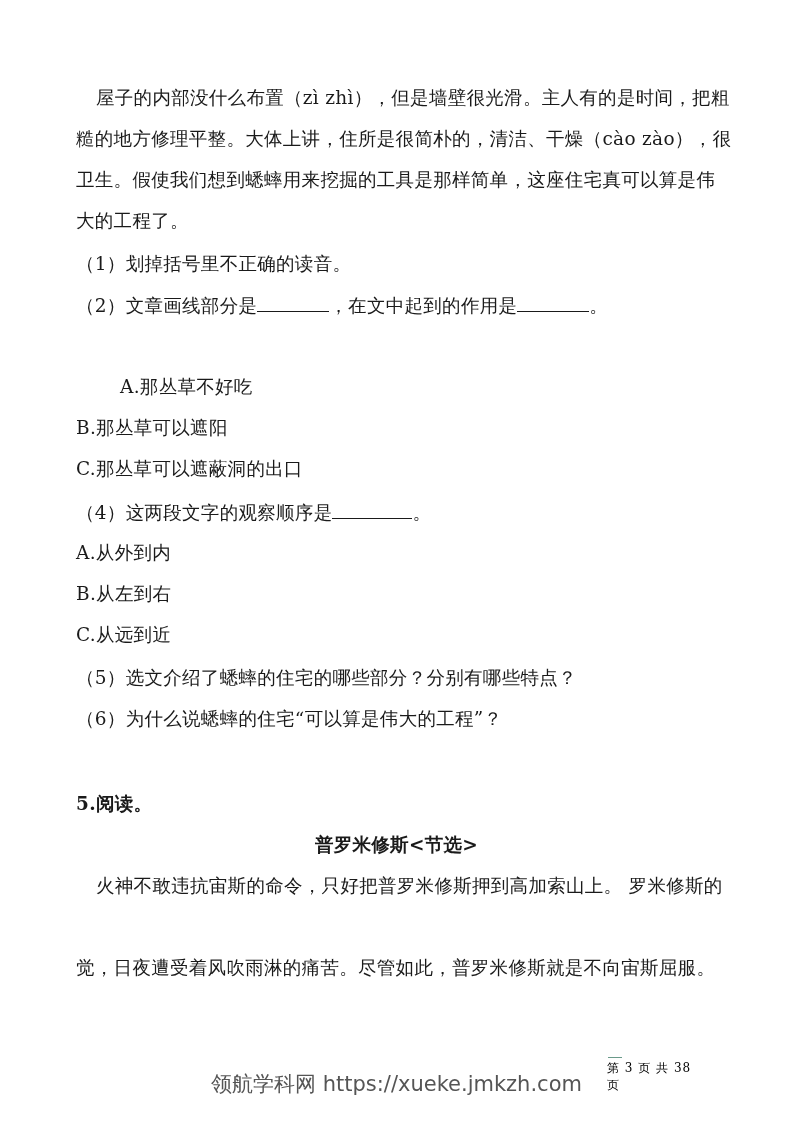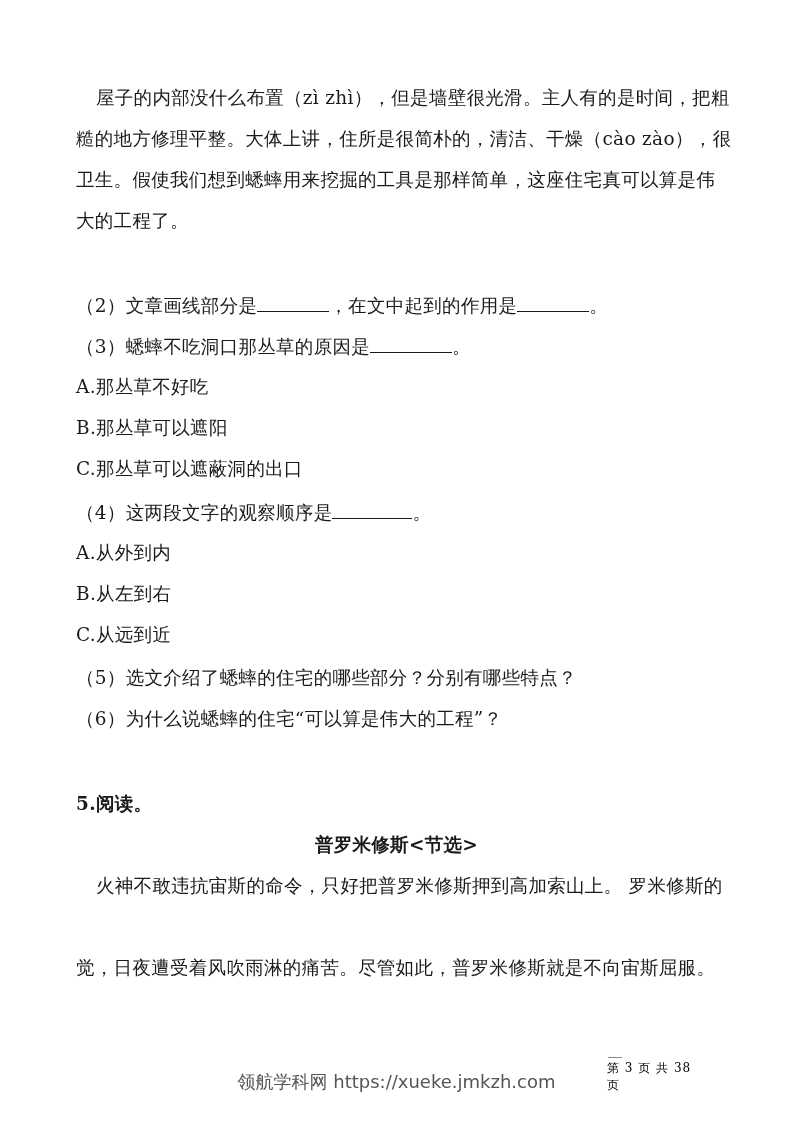--- a/index.html
+++ b/index.html
@@ -6,41 +6,39 @@
   body { width: 793px; height: 1122px; position: relative; overflow: hidden;
          font-family: "DejaVu Serif", "Liberation Serif", serif; color: #1a1a1a; }
   .page { position: absolute; left: 0; top: 0; width: 703px; height: 1122px; }
   .line { position: absolute; left: 76px; font-size: 18.5px; line-height: 24px; white-space: nowrap; letter-spacing: 0.3px; }
   .indent { left: 96px; }
   .blank { display: inline-block; border-bottom: 1.5px solid #1a1a1a; height: 18px; vertical-align: baseline; }
   .bold { font-weight: bold; }
   .center { left: 0; width: 793px; text-align: center; }
   .footer-page { position: absolute; left: 607px; top: 1060px; font-size: 12px; color: #000000; font-family: "DejaVu Serif", serif; letter-spacing: 1px; }
   .footer-rule { position: absolute; left: 608px; top: 1057px; width: 14px; height: 1px; background: #6a9a8a; }
-  .watermark { position: absolute; left: 0; width: 793px; text-align: center; top: 1070px; font-size: 18px; color: #555; font-family: "DejaVu Sans", sans-serif; }
+  .watermark { position: absolute; left: 0; width: 793px; text-align: center; top: 1070px; font-size: 21px; color: #555; font-family: "DejaVu Sans", sans-serif; }
 </style>
 </head>
 <body>
 
 <div class="page">
 
   <div class="line indent" style="top:86px;">屋子的内部没什么布置（zì  zhì），但是墙壁很光滑。主人有的是时间，把粗</div>
   <div class="line" style="top:168px;">卫生。假使我们想到蟋蟀用来挖掘的工具是那样简单，这座住宅真可以算是伟</div>
   <div class="line" style="top:127px;">糙的地方修理平整。大体上讲，住所是很简朴的，清洁、干燥（cào  zào），很</div>
   <div class="line" style="top:209px;text-align:center;">大的工程了。</div>
 
+  <div class="line" style="top:252px;">（1）划掉括号里不正确的读音。</div>
 
   <div class="line" style="top:293px;">
     <span>（2）文章画线部分是</span><span class="blank" style="width:72px;"></span><span>，在文中起到的作用是</span><span class="blank" style="width:72px;"></span><span>。</span>
   </div>
 
-  <div class="line" style="top:334px;">
-    <span>（3）蟋蟀不吃洞口那丛草的原因是</span><span class="blank" style="width:82px;"></span><span>。</span>
-  </div>
-  <div class="line" style="top:375px;">A.那丛草不好吃</div>
+  <div class="line" style="top:375px;margin-left:44px;">A.那丛草不好吃</div>
   <div class="line" style="top:457px;">C.那丛草可以遮蔽洞的出口</div>
   <div class="line" style="top:416px;">B.那丛草可以遮阳</div>
 
   <div class="line" style="top:500px;">
     <span>（4）这两段文字的观察顺序是</span><span class="blank" style="width:80px;"></span><span>。</span>
   </div>
   <div class="line" style="top:541px;">A.从外到内</div>
   <div class="line" style="top:582px;">B.从左到右</div>
   <div class="line" style="top:623px;">C.从远到近</div>
 

